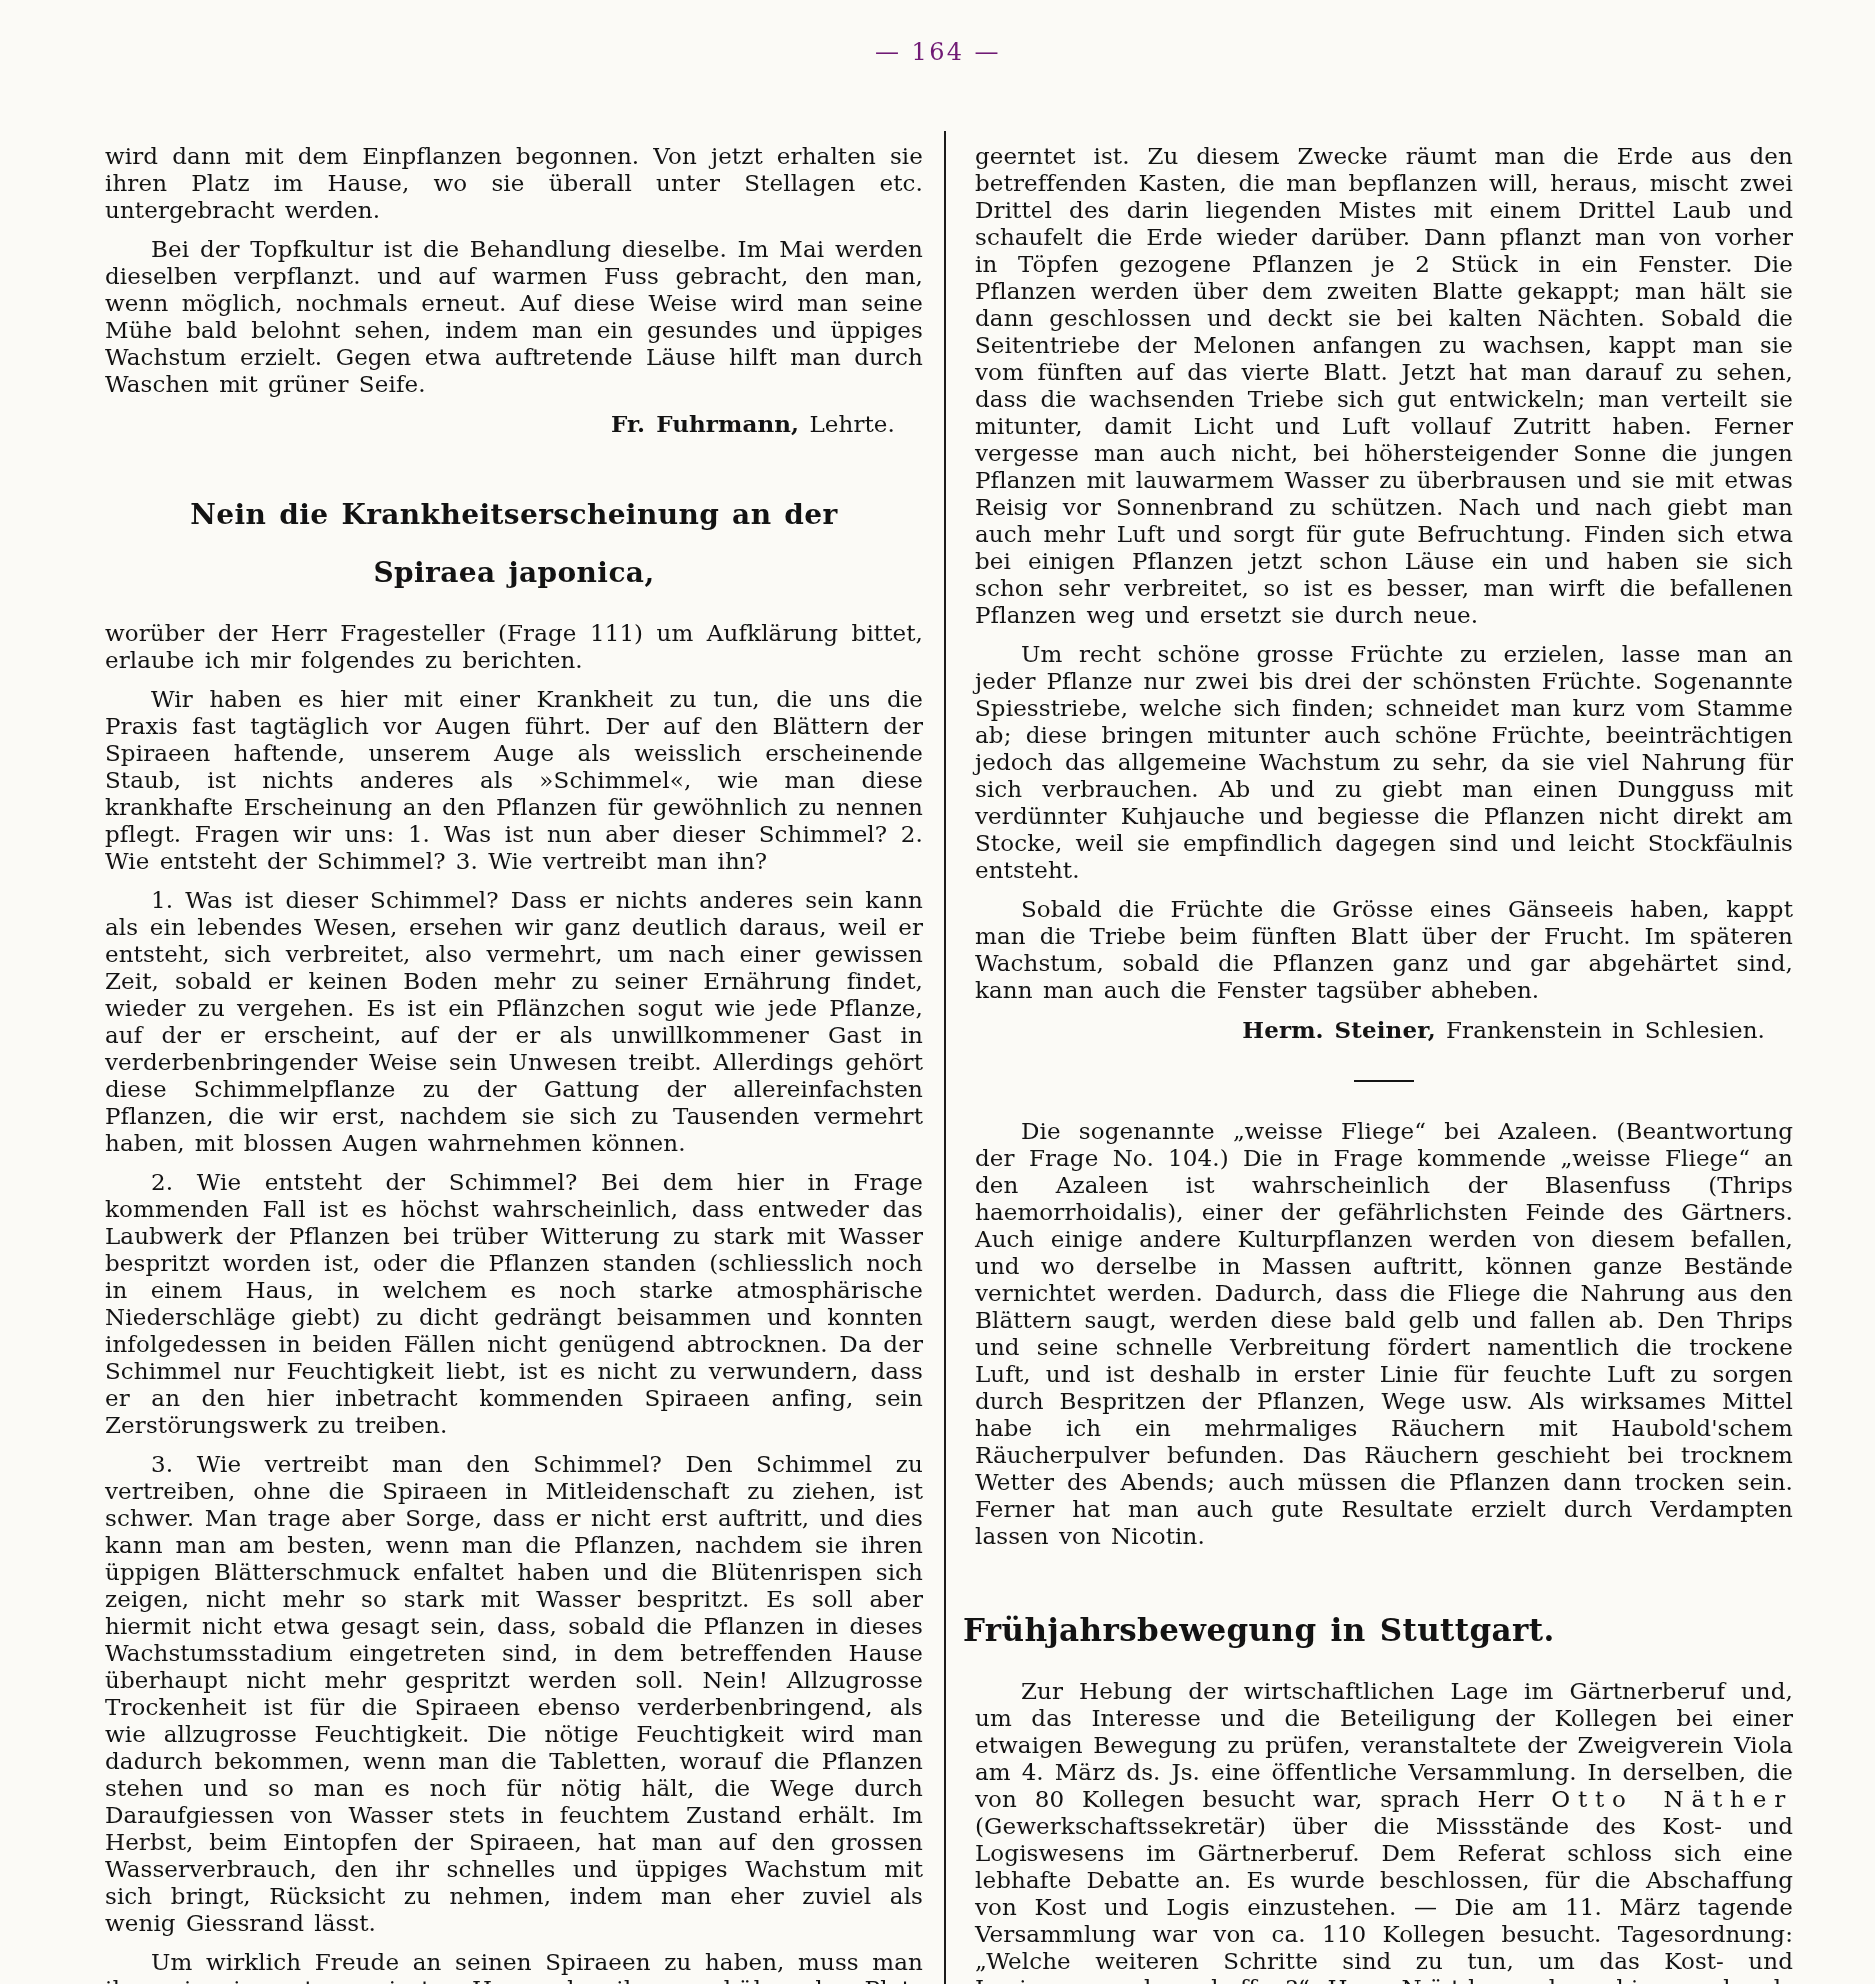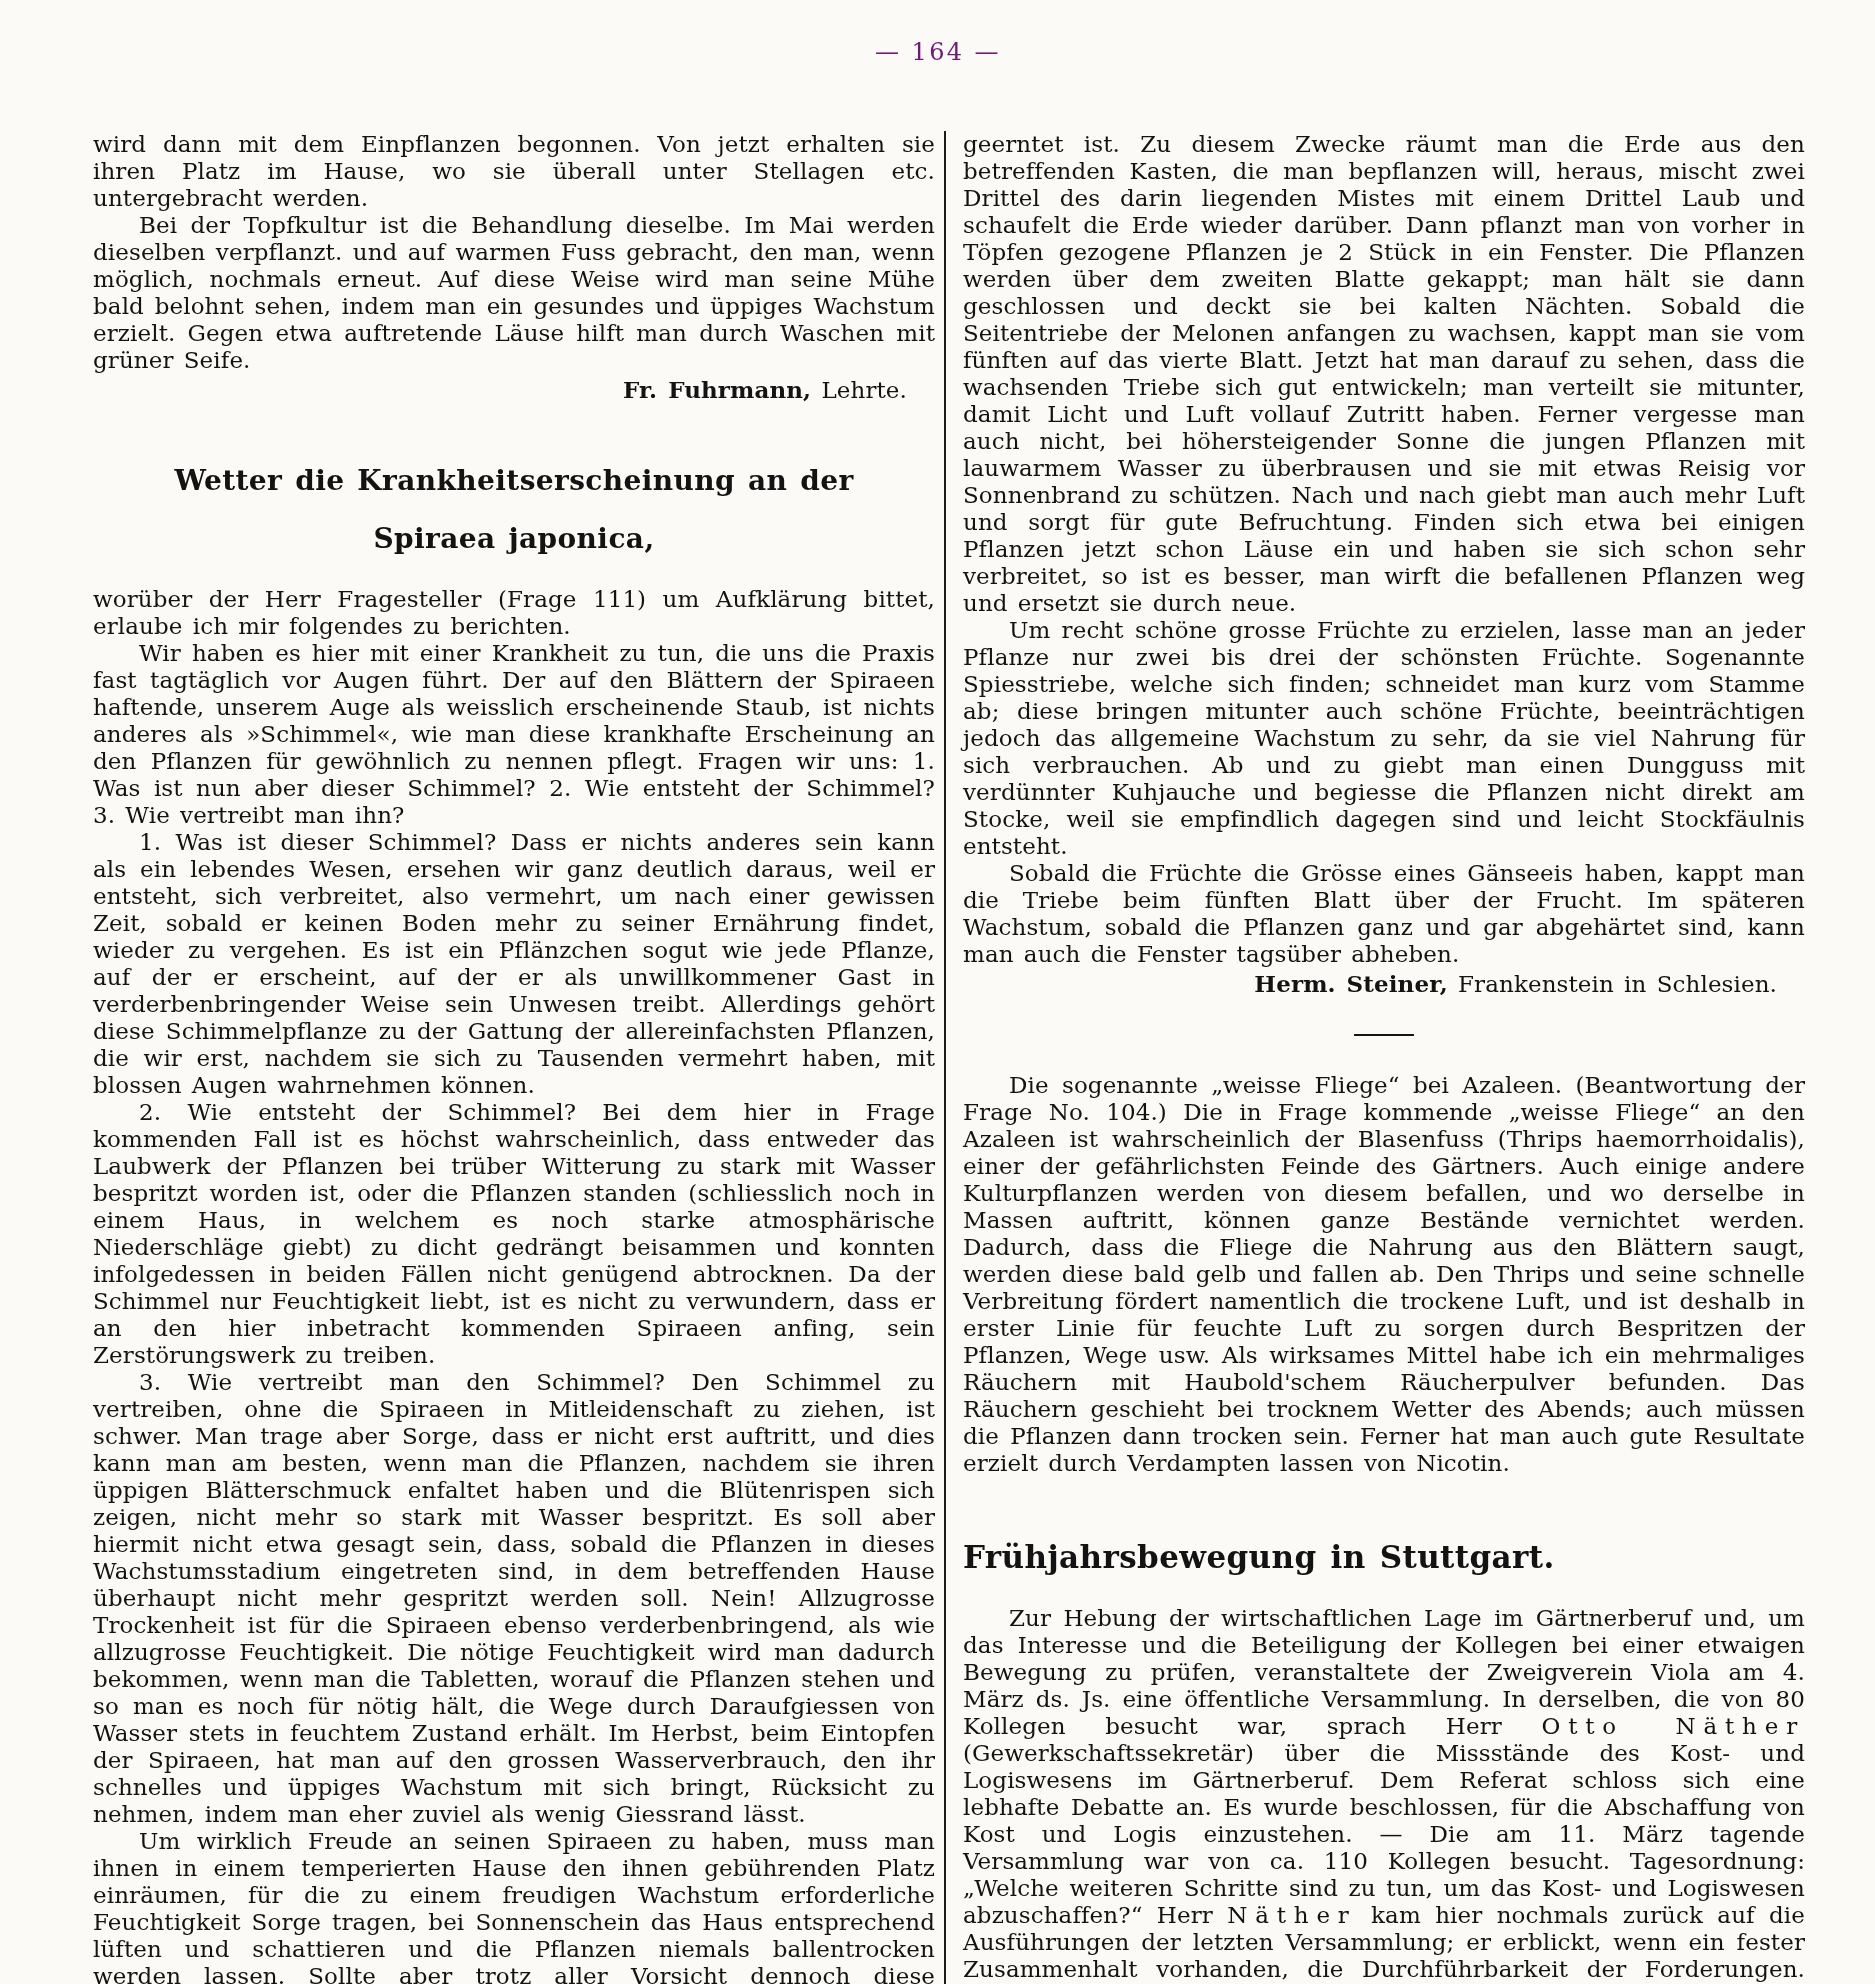--- a/index.html
+++ b/index.html
@@ -35,21 +35,21 @@
     letter-spacing: 0.1px;
   }
   .col-left  { left: 93px; }
   .col-right { left: 963px; }
   .vrule {
     position: absolute;
     left: 944px; top: 131px;
     width: 2px; height: 2481px;
     background: #1c1c1c;
   }
-  p { margin: 0; }
+  p { margin: 12px; }
   p.indent   { text-indent: 46px; }
   p.noindent { text-indent: 0; }
   .sig {
     text-align: right;
     padding-right: 28px;
     margin-top: 1.6px;
   }
   .sig-name { font-weight: bold; }
   .art-title {
     margin: 48px 0 18px 0;
@@ -82,21 +82,21 @@
 
 <div class="page">
 
   <div class="page-number">— 164 —</div>
 
   <div class="col col-left">
     <p class="noindent">wird dann mit dem Einpflanzen begonnen. Von jetzt erhalten sie ihren Platz im Hause, wo sie überall unter Stellagen etc. untergebracht werden.</p>
     <p class="indent">Bei der Topfkultur ist die Behandlung dieselbe. Im Mai werden dieselben verpflanzt. und auf warmen Fuss gebracht, den man, wenn möglich, nochmals erneut. Auf diese Weise wird man seine Mühe bald belohnt sehen, indem man ein gesundes und üppiges Wachstum erzielt. Gegen etwa auftretende Läuse hilft man durch Waschen mit grüner Seife.</p>
     <p class="sig"><span class="sig-name">Fr. Fuhrmann,</span><span> Lehrte.</span></p>
 
-    <h2 class="art-title"><span>Wetter die Krankheitserscheinung an der</span><br><span>Spiraea japonica,</span></h2>
+    <h2 class="art-title"><span>Nein die Krankheitserscheinung an der</span><br><span>Spiraea japonica,</span></h2>
 
     <p class="noindent">worüber der Herr Fragesteller (Frage 111) um Aufklärung bittet, erlaube ich mir folgendes zu berichten.</p>
     <p class="indent">Wir haben es hier mit einer Krankheit zu tun, die uns die Praxis fast tagtäglich vor Augen führt. Der auf den Blättern der Spiraeen haftende, unserem Auge als weisslich erscheinende Staub, ist nichts anderes als »Schimmel«, wie man diese krankhafte Erscheinung an den Pflanzen für gewöhnlich zu nennen pflegt. Fragen wir uns: 1. Was ist nun aber dieser Schimmel? 2. Wie entsteht der Schimmel? 3. Wie vertreibt man ihn?</p>
     <p class="indent">1. Was ist dieser Schimmel? Dass er nichts anderes sein kann als ein lebendes Wesen, ersehen wir ganz deutlich daraus, weil er entsteht, sich verbreitet, also vermehrt, um nach einer gewissen Zeit, sobald er keinen Boden mehr zu seiner Ernährung findet, wieder zu vergehen. Es ist ein Pflänzchen sogut wie jede Pflanze, auf der er erscheint, auf der er als unwillkommener Gast in verderbenbringender Weise sein Unwesen treibt. Allerdings gehört diese Schimmelpflanze zu der Gattung der allereinfachsten Pflanzen, die wir erst, nachdem sie sich zu Tausenden vermehrt haben, mit blossen Augen wahrnehmen können.</p>
     <p class="indent">2. Wie entsteht der Schimmel? Bei dem hier in Frage kommenden Fall ist es höchst wahrscheinlich, dass entweder das Laubwerk der Pflanzen bei trüber Witterung zu stark mit Wasser bespritzt worden ist, oder die Pflanzen standen (schliesslich noch in einem Haus, in welchem es noch starke atmosphärische Niederschläge giebt) zu dicht gedrängt beisammen und konnten infolgedessen in beiden Fällen nicht genügend abtrocknen. Da der Schimmel nur Feuchtigkeit liebt, ist es nicht zu verwundern, dass er an den hier inbetracht kommenden Spiraeen anfing, sein Zerstörungswerk zu treiben.</p>
     <p class="indent">3. Wie vertreibt man den Schimmel? Den Schimmel zu vertreiben, ohne die Spiraeen in Mitleidenschaft zu ziehen, ist schwer. Man trage aber Sorge, dass er nicht erst auftritt, und dies kann man am besten, wenn man die Pflanzen, nachdem sie ihren üppigen Blätterschmuck enfaltet haben und die Blütenrispen sich zeigen, nicht mehr so stark mit Wasser bespritzt. Es soll aber hiermit nicht etwa gesagt sein, dass, sobald die Pflanzen in dieses Wachstumsstadium eingetreten sind, in dem betreffenden Hause überhaupt nicht mehr gespritzt werden soll. Nein! Allzugrosse Trockenheit ist für die Spiraeen ebenso verderbenbringend, als wie allzugrosse Feuchtigkeit. Die nötige Feuchtigkeit wird man dadurch bekommen, wenn man die Tabletten, worauf die Pflanzen stehen und so man es noch für nötig hält, die Wege durch Daraufgiessen von Wasser stets in feuchtem Zustand erhält. Im Herbst, beim Eintopfen der Spiraeen, hat man auf den grossen Wasserverbrauch, den ihr schnelles und üppiges Wachstum mit sich bringt, Rücksicht zu nehmen, indem man eher zuviel als wenig Giessrand lässt.</p>
     <p class="indent">Um wirklich Freude an seinen Spiraeen zu haben, muss man ihnen in einem temperierten Hause den ihnen gebührenden Platz einräumen, für die zu einem freudigen Wachstum erforderliche Feuchtigkeit Sorge tragen, bei Sonnenschein das Haus entsprechend lüften und schattieren und die Pflanzen niemals ballentrocken werden lassen. Sollte aber trotz aller Vorsicht dennoch diese Krankheit wieder auftreten, so sind sofort alle befallenen Wedel zu entfernen und zu vernichten.</p>
 
   </div>
 

